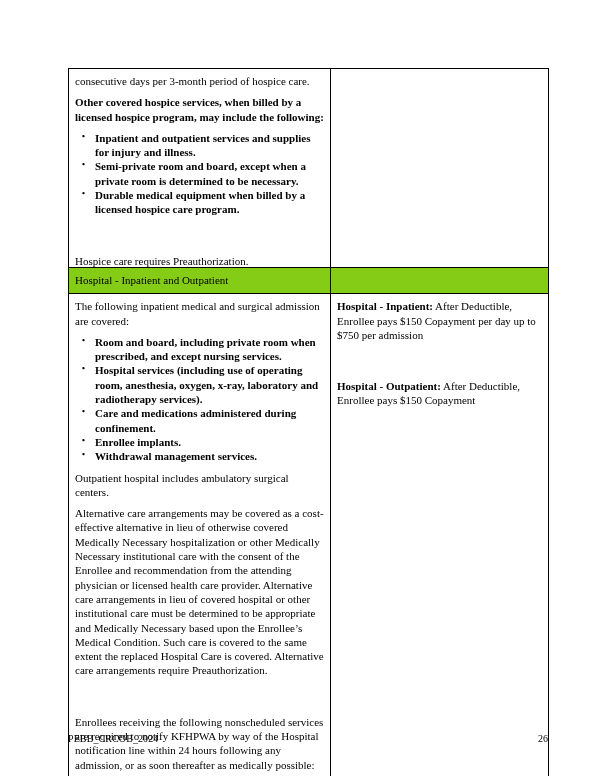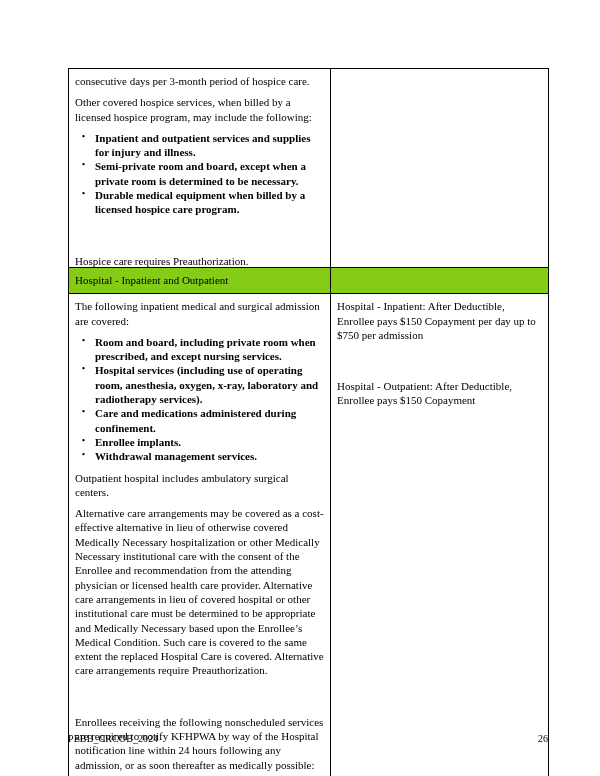--- a/index.html
+++ b/index.html
@@ -57,21 +57,21 @@
 
   #table-hospice { top: 68px; }
   #table-hospital { top: 267px; }
 
   .cell-body p {
     margin: 0 0 7px 0;
   }
   .cell-body p:last-child { margin-bottom: 0; margin-top: 37px; }
 
   .lead-in {
-    font-weight: normal;
+    font-weight: bold;
   }
 
   ul.bullets {
     margin: 0 0 7px 0;
     padding: 0 0 0 20px;
     list-style: none;
     font-weight: bold;
   }
   ul.bullets li {
     position: relative;

